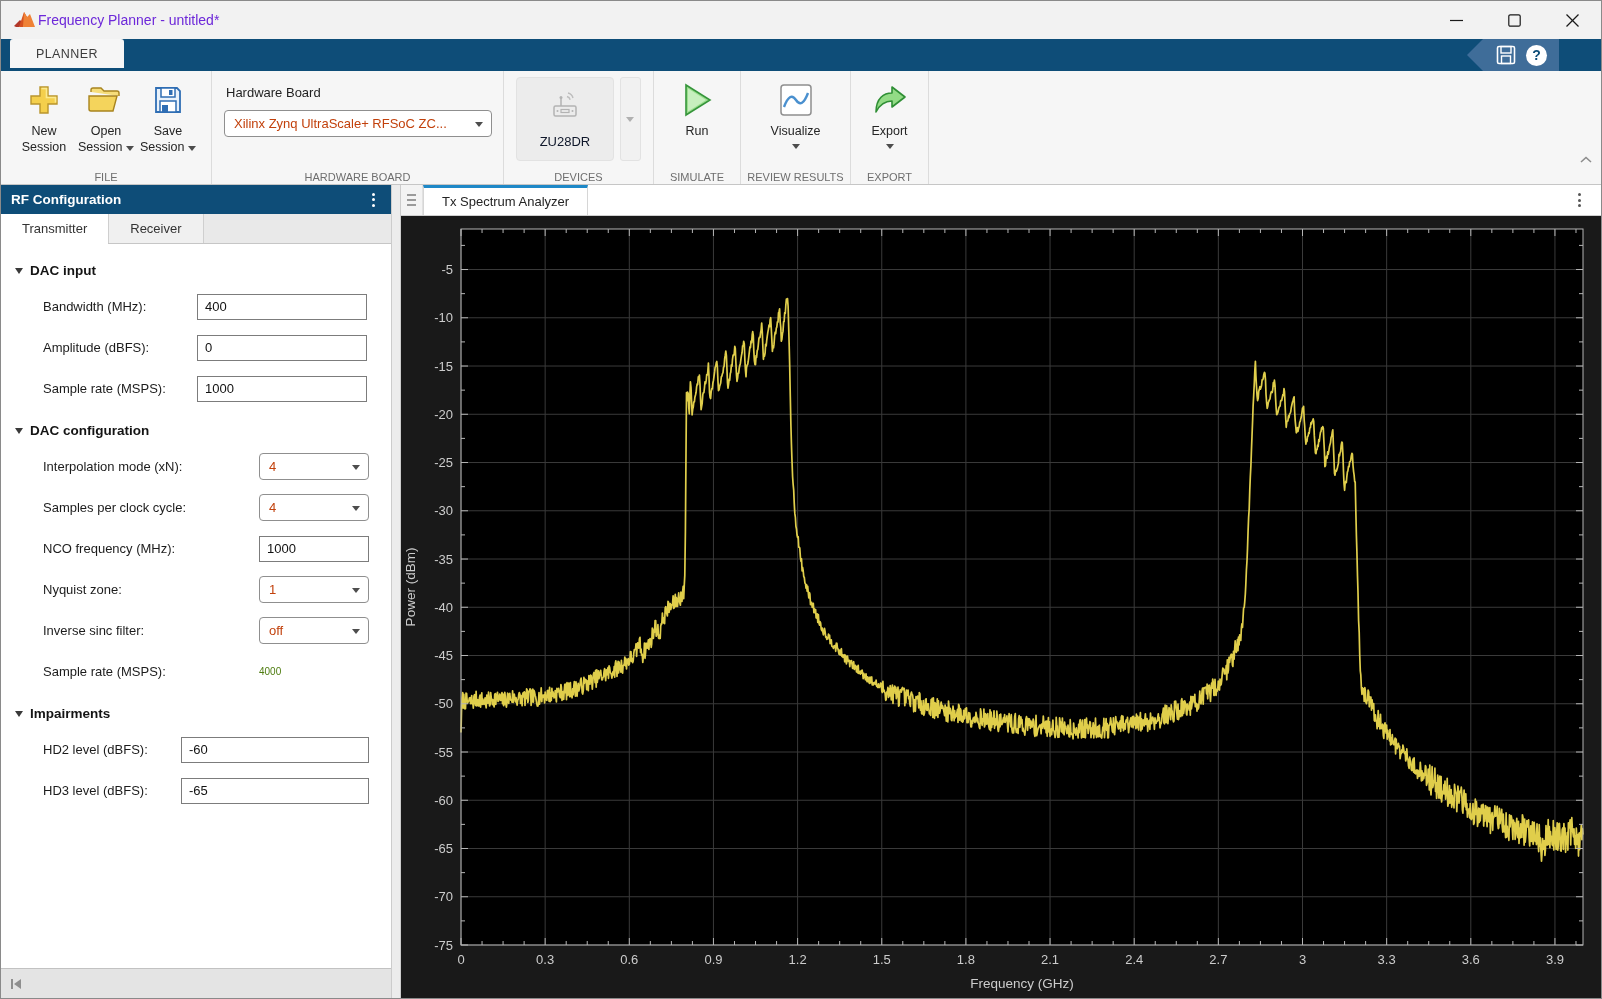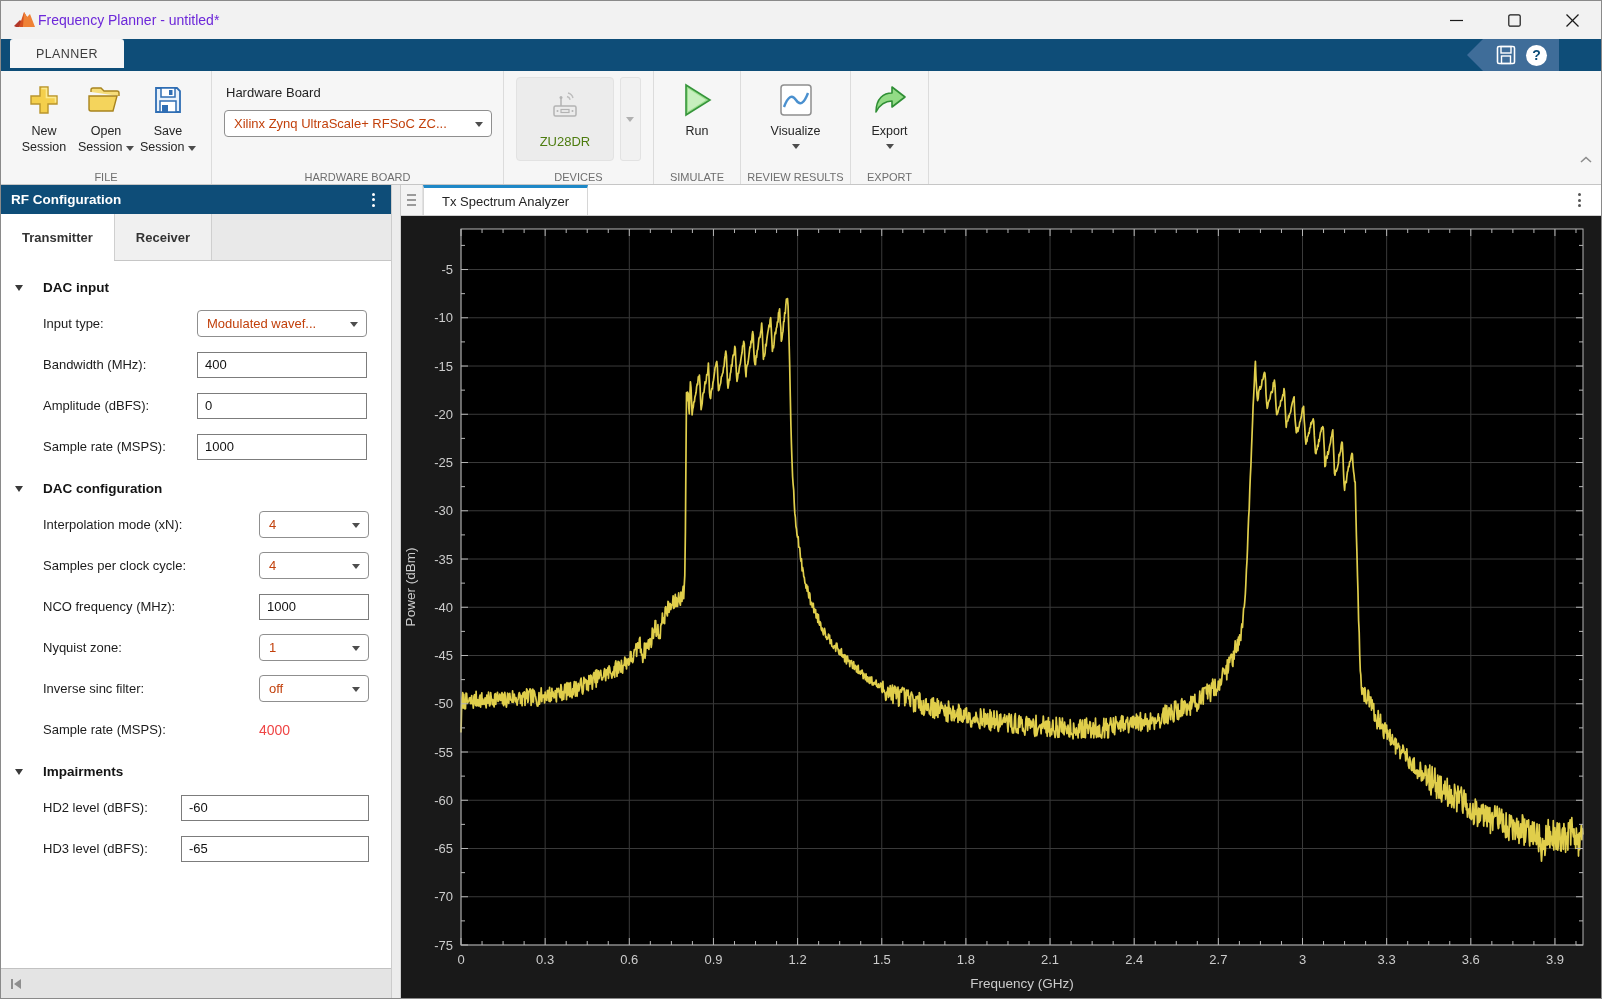--- a/index.html
+++ b/index.html
@@ -49,59 +49,59 @@
   .dd { position:relative; height:27px; background:#fff; border:1px solid #8f8f8f;
         border-radius:4px; display:flex; align-items:center; padding:0 24px 0 9px;
         font-size:13px; color:#c2410c; white-space:nowrap; overflow:hidden; }
   .dd .caret { position:absolute; right:8px; top:11px; }
   .hw-dd { width:268px; }
 
   .device-wrap { display:flex; padding-top:2px; }
   .device-btn { width:102px; height:84px; background:#ececec; border:1px solid #e2e2e2;
                 border-radius:4px; display:flex; flex-direction:column; align-items:center;
                 justify-content:center; }
-  .device-btn .dlabel { font-size:13px; color:#4d7c0f; margin-top:14px; }
+  .device-btn .dlabel { font-size:13px; color:#0f172a; margin-top:14px; }
   .device-caret { width:22px; height:84px; margin-left:6px; background:#f1f1f1;
                   border:1px solid #e2e2e2; border-radius:3px; display:flex;
                   align-items:center; justify-content:center; }
   .ts-collapse { position:absolute; right:8px; top:84px; width:14px; height:10px; }
 
   
   .main { position:absolute; top:184px; left:0; right:0; bottom:0; display:flex; }
 
   .left-panel { width:390px; display:flex; flex-direction:column; background:#ffffff; }
   .lp-header { height:29px; background:#0e4d78; color:#fff; display:flex; align-items:center;
                padding:0 10px; font-size:13.5px; font-weight:bold; flex:none; }
   .vdots { margin-left:auto; display:flex; flex-direction:column; gap:2.5px; padding:0 6px; }
   .vdots i { width:3px; height:3px; background:#fff; border-radius:50%; display:block; }
   .vdots.dark i { background:#555; }
 
-  .lp-tabs { height:47px; background:#e9e9e9; display:flex; border-bottom:1px solid #c6c6c6; flex:none;font-weight:bold; }
+  .lp-tabs { height:30px; background:#e9e9e9; display:flex; border-bottom:1px solid #c6c6c6; flex:none; }
   .lp-tab { padding:0 21px; display:flex; align-items:center; font-size:13px; color:#333;
             background:#f0f0f0; border-right:1px solid #cfcfcf; }
   .lp-tab.active { background:#fff; position:relative; }
   .lp-tab.active::after { content:""; position:absolute; left:0; right:0; bottom:-1px; height:1px; background:#fff; }
 
   .lp-content { flex:1; overflow:hidden; padding-top:12px; }
-  .section-h { display:flex; align-items:center; padding:7px 0 7px 14px; margin-bottom:8px;gap:13px; }
+  .section-h { display:flex; align-items:center; padding:7px 0 7px 14px; margin-bottom:8px; }
   .section-h .tri { width:0; height:0; border-left:4.5px solid transparent;
                     border-right:4.5px solid transparent; border-top:6px solid #3a3a3a;
                     margin-right:7px; margin-top:1px; }
   .section-h .st { font-size:13.5px; font-weight:bold; color:#141414; }
   .frow { display:flex; align-items:center; margin:0 0 14px 42px; height:27px; }
   .flabel { font-size:13px; color:#1c1c1c; flex:none; }
   .g1 .flabel { width:154px; }
   .g2 .flabel { width:216px; }
   .g3 .flabel { width:138px; }
   .tinput { height:26px; border:1px solid #7c7c7c; background:#fff; font-size:13px;
             padding:0 7px; font-family:inherit; color:#111; }
   .g1 .tinput, .g1 .dd { width:170px; }
   .g2 .tinput, .g2 .dd { width:110px; }
   .g3 .tinput { width:188px; }
-  .static-val { font-size:14px; color:#ef4444; }
+  .static-val { font-size:10px; color:#4d7c0f; }
 
   .lp-bottom { height:30px; background:#e4e4e4; border-top:1px solid #c2c2c2;
                display:flex; align-items:center; padding:0 8px; flex:none; }
 
   .splitter { width:10px; background:#ececec; border-left:1px solid #cccccc;
               border-right:1px solid #cccccc; }
 
   
   .doc-area { flex:1; display:flex; flex-direction:column; background:#be185d; min-width:0; }
   .doc-tabbar { height:31px; background:#ffffff; border-bottom:1px solid #cfcfcf;
@@ -301,27 +301,20 @@
         <div class="lp-tab">Receiver</div>
       </div>
 
       <div class="lp-content">
 
         <div class="section-h">
           <span class="tri"></span>
           <span class="st">DAC input</span>
         </div>
 
-        <div class="frow g1">
-          <span class="flabel">Input type:</span>
-          <div class="dd">
-            <span>Modulated wavef...</span>
-            <span class="caret"></span>
-          </div>
-        </div>
         <div class="frow g1">
           <span class="flabel">Bandwidth (MHz):</span>
           <input class="tinput" value="400" style="">
         </div>
         <div class="frow g1">
           <span class="flabel">Amplitude (dBFS):</span>
           <input class="tinput" value="0" style="">
         </div>
         <div class="frow g1">
           <span class="flabel">Sample rate (MSPS):</span>

